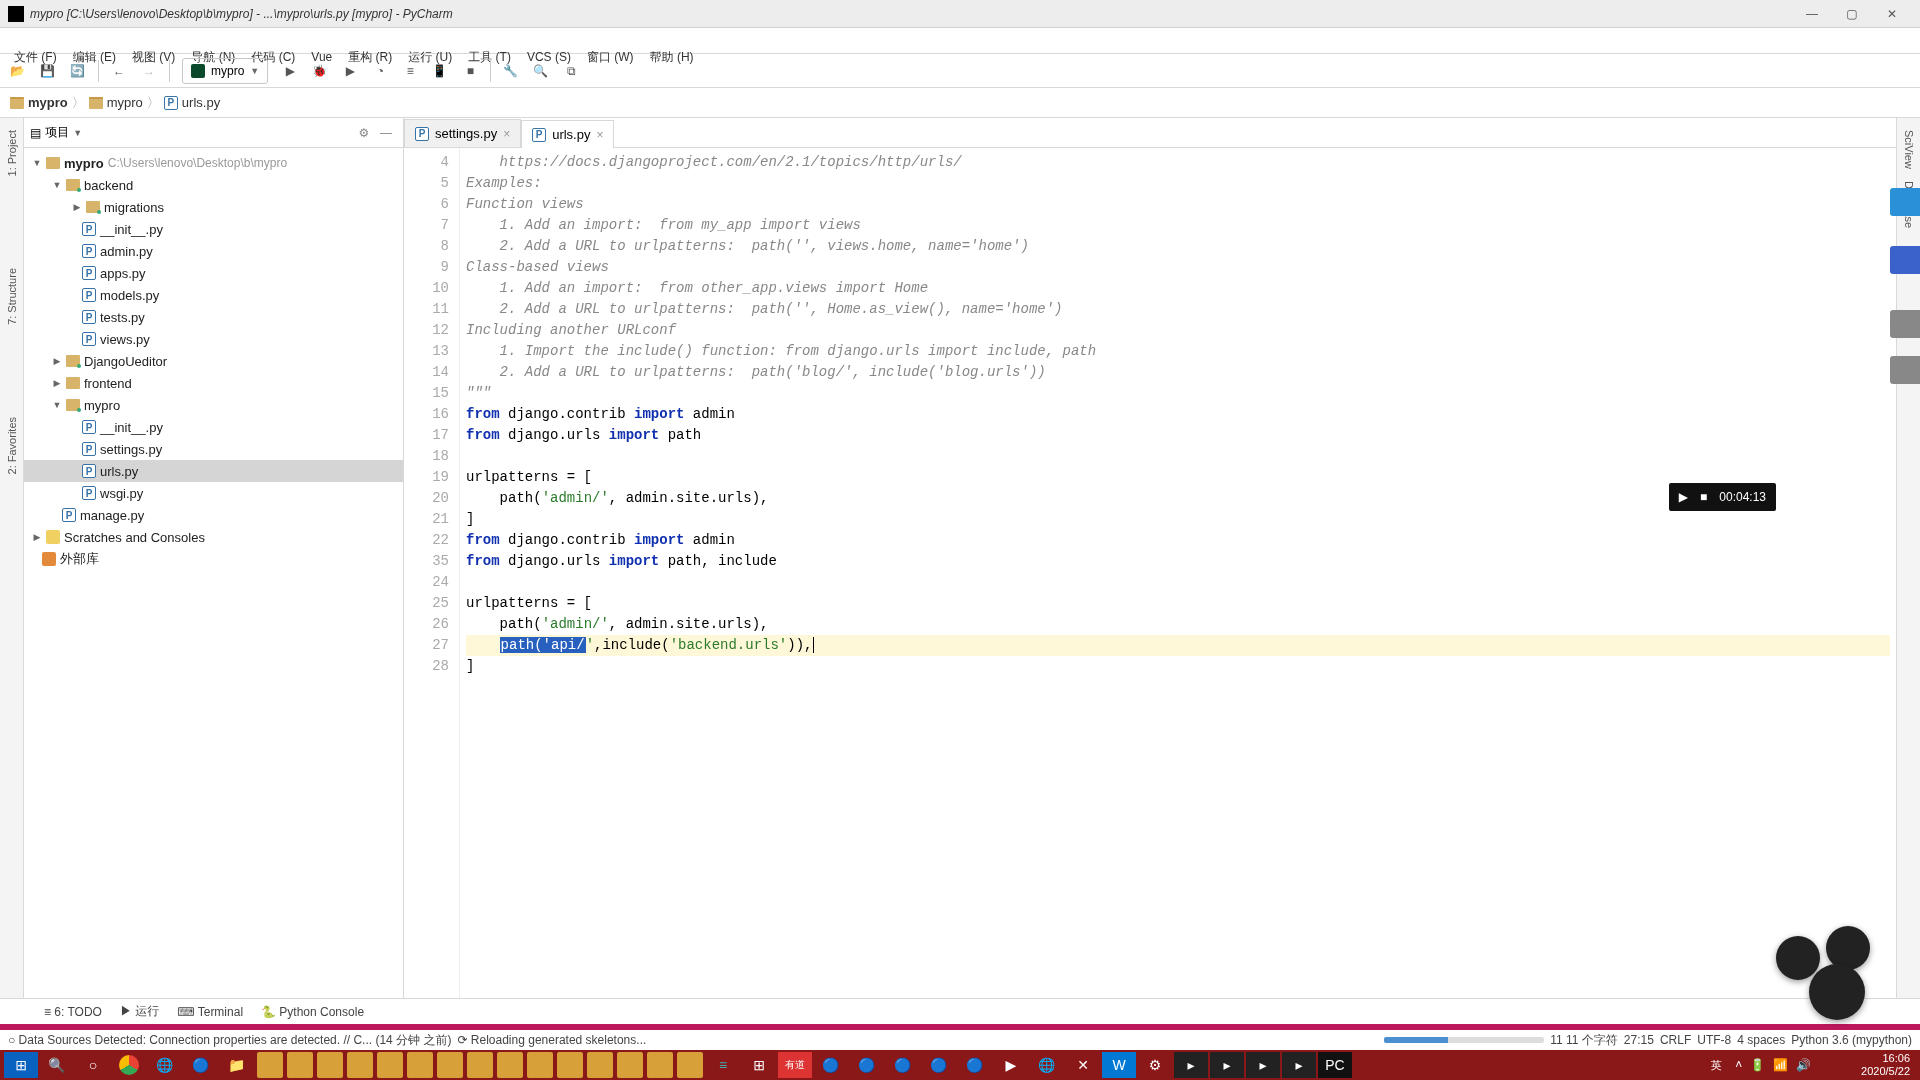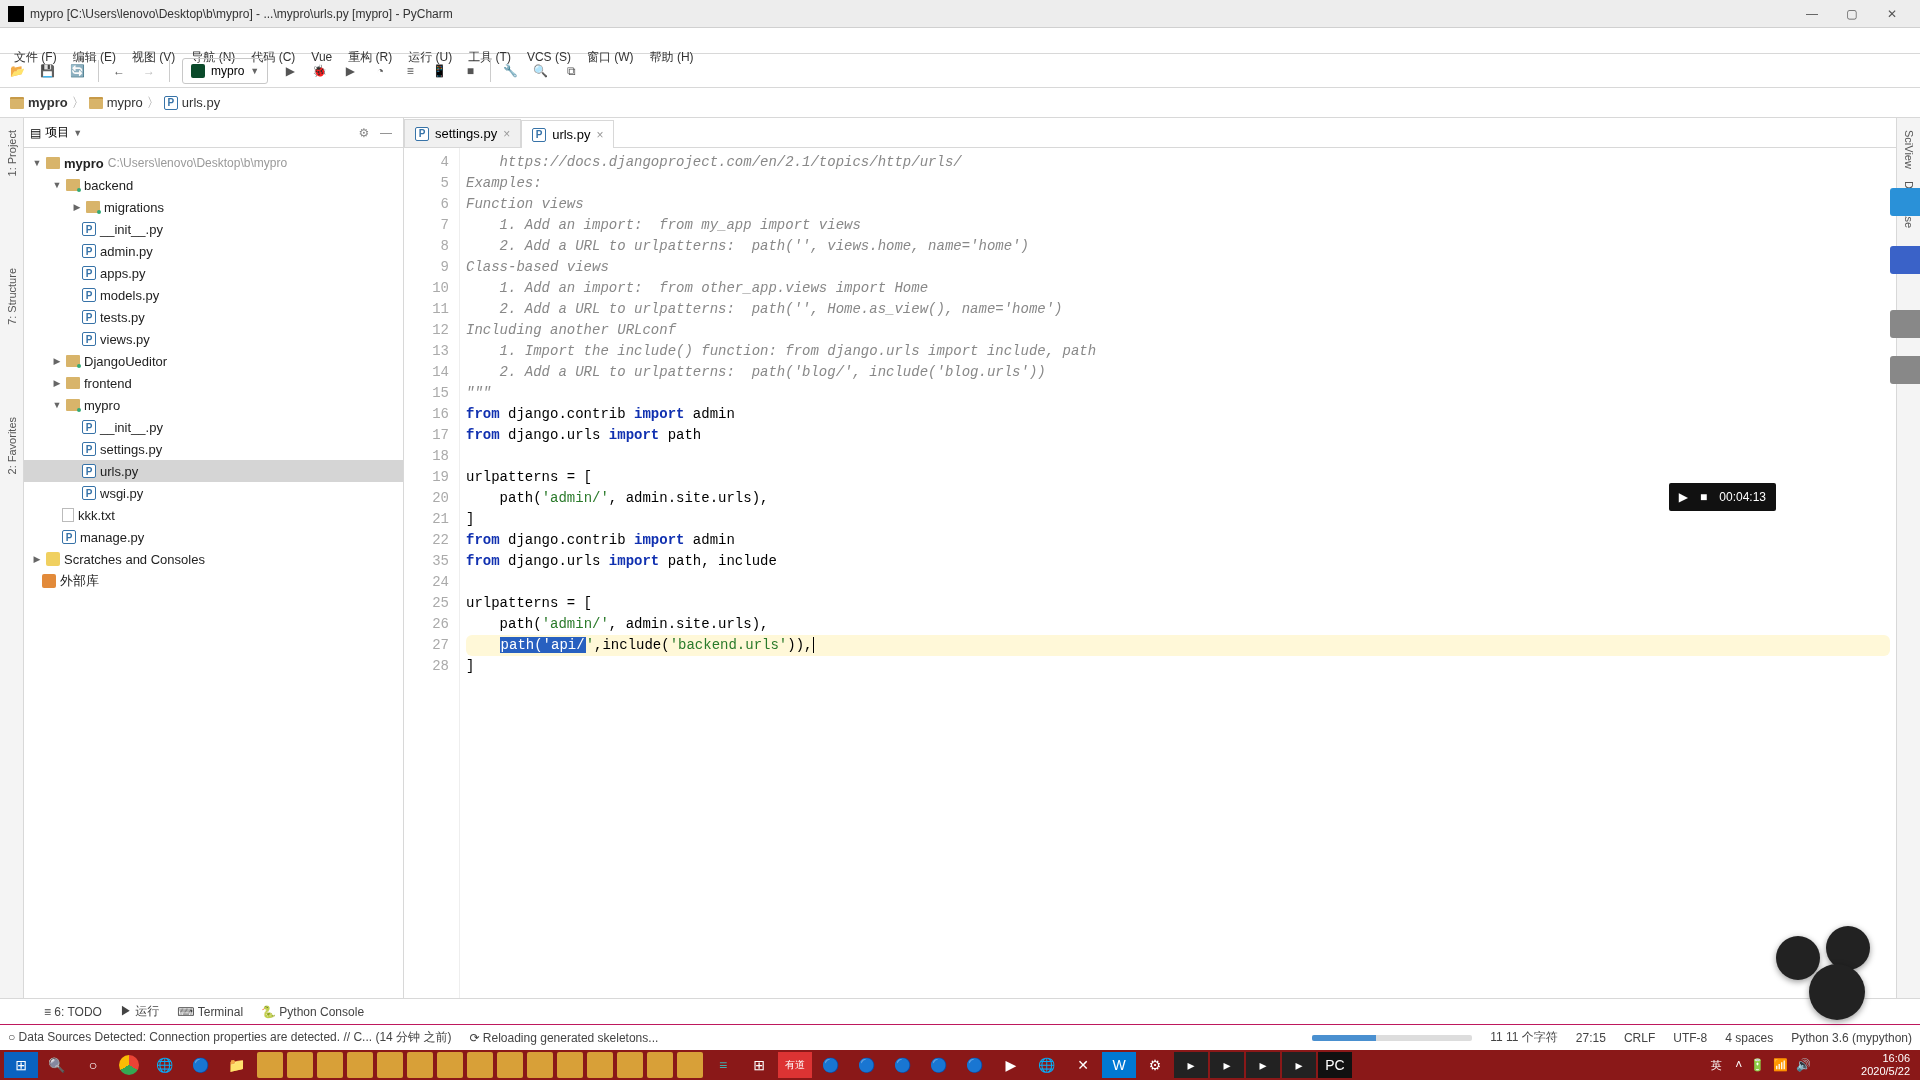--- a/index.html
+++ b/index.html
@@ -1,21 +1,21 @@
 <!DOCTYPE html>
 <html><head>
 <meta charset="utf-8">
 <style>
 * { margin:0; padding:0; box-sizing:border-box; }
 html,body { width:1920px; height:1080px; font-family:"Microsoft YaHei","Segoe UI",sans-serif; font-size:12px; overflow:hidden; background:#fff; }
 
 
 .titlebar { height:28px; background:#ededed; border-bottom:1px solid #d0d0d0; display:flex; align-items:center; padding:0 8px; }
 .titlebar .app-icon { width:16px; height:16px; background:#000; margin-right:6px; }
-.titlebar .title { flex:1; font-size:12px; color:#333; }
+.titlebar .title { flex:1; font-size:12px; color:#333;font-style:italic; }
 .titlebar .win-btn { width:40px; height:28px; display:flex; align-items:center; justify-content:center; color:#555; cursor:default; }
 
 
 .menubar { height:26px; display:flex; align-items:center; padding:0 6px; border-bottom:1px solid #d8d8d8; }
 .menubar .mi { padding:0 8px; line-height:24px; color:#333;margin-top:33px; }
 
 
 .toolbar { height:34px; display:flex; align-items:center; padding:0 4px; border-bottom:1px solid #d8d8d8; gap:2px; }
 .toolbar .tbtn { width:28px; height:28px; display:flex; align-items:center; justify-content:center; color:#555; border-radius:3px; }
 .toolbar .sep { width:1px; height:22px; background:#ccc; margin:0 4px; }
@@ -62,21 +62,21 @@
 .etab.active { background:#fff; top:1px; }
 .etab .x { color:#999; font-size:12px; }
 
 
 .editor { flex:1; display:flex; font-family:"Consolas","Courier New",monospace; font-size:14px; line-height:21px; position:relative; }
 .gutter { width:56px; text-align:right; color:#aaa; padding:4px 10px 4px 4px; background:#fff; border-right:1px solid #eee; user-select:none; }
 .code { flex:1; padding:4px 6px; white-space:pre; }
 .c-com { color:#888; font-style:italic; }
 .c-kw { color:#1030b0; font-weight:bold; }
 .c-str { color:#2a7a2a; }
-.c-curline { background:#fff8d8; display:block; width:100%;border-radius:6px; }
+.c-curline { background:#fff8d8; display:block; width:100%; }
 .c-sel { background:#2860c0; color:#fff; padding:0 1px; }
 .cursor { border-left:1px solid #000; }
 
 .right-gutter { width:24px; background:#f4f4f4; border-left:1px solid #d8d8d8; display:flex; flex-direction:column; align-items:center; padding-top:6px; }
 .right-gutter .vtab { writing-mode:vertical-lr; font-size:11px; color:#555; padding:6px 2px; }
 
 
 .video-ctrl { position:absolute; right:120px; top:365px; background:#111; color:#fff; display:flex; align-items:center; height:28px; padding:0 10px; gap:12px; font-size:12px; border-radius:2px; }
 
 
@@ -84,21 +84,21 @@
 .edge-badge.b1 { top:188px; }
 .edge-badge.b2 { top:246px; background:#3a62c8; }
 .edge-badge.b3 { top:310px; background:#888; }
 .edge-badge.b4 { top:356px; background:#888; }
 
 
 .toolwinbar { height:26px; border-top:1px solid #d8d8d8; display:flex; align-items:center; padding:4px 8px; gap:18px; font-size:12px; color:#444; }
 .toolwinbar .tw { display:flex; align-items:center; gap:4px; }
 
 
-.statusbar { height:26px; border-top:1px solid #be185d; display:flex; align-items:center; padding:0 8px; gap:18px; font-size:12px; color:#444; }
+.statusbar { height:26px; border-top:6px solid #be185d; display:flex; align-items:center; padding:0 8px; gap:6px; font-size:12px; color:#444; }
 .statusbar .spacer { flex:1; }
 .prog { width:160px; height:6px; background:#ddd; border-radius:2px; overflow:hidden; }
 .prog .fill { width:40%; height:100%; background:#4a90d0; }
 
 
 .taskbar { height:30px; background:#8a1818; display:flex; align-items:center; padding:0 4px; gap:2px; }
 .taskbar .tb { width:34px; height:26px; display:flex; align-items:center; justify-content:center; color:#fff; font-size:14px; }
 .taskbar .tb.win { background:#0a62c0; }
 .taskbar .tb.folder { background:#d8a038; width:26px; border-radius:2px; margin:0 1px; }
 .taskbar .spacer { flex:1; }
@@ -267,24 +267,20 @@
         </div>
       <div class="node sel" style="padding-left:58px">
           <span class="py-ic">P</span>
           <span class="lbl">urls.py</span>
         </div>
       <div class="node" style="padding-left:58px">
           <span class="py-ic">P</span>
           <span class="lbl">wsgi.py</span>
         </div>
 
-      <div class="node" style="padding-left:38px">
-          <span class="ic-txt"></span>
-          <span class="lbl">kkk.txt</span>
-        </div>
       <div class="node" style="padding-left:38px">
           <span class="py-ic">P</span>
           <span class="lbl">manage.py</span>
         </div>
 
       <div class="node" style="padding-left:8px">
           <span class="chv">▶</span>
           <span class="ic-scr"></span>
           <span class="lbl">Scratches and Consoles</span>
         </div>

